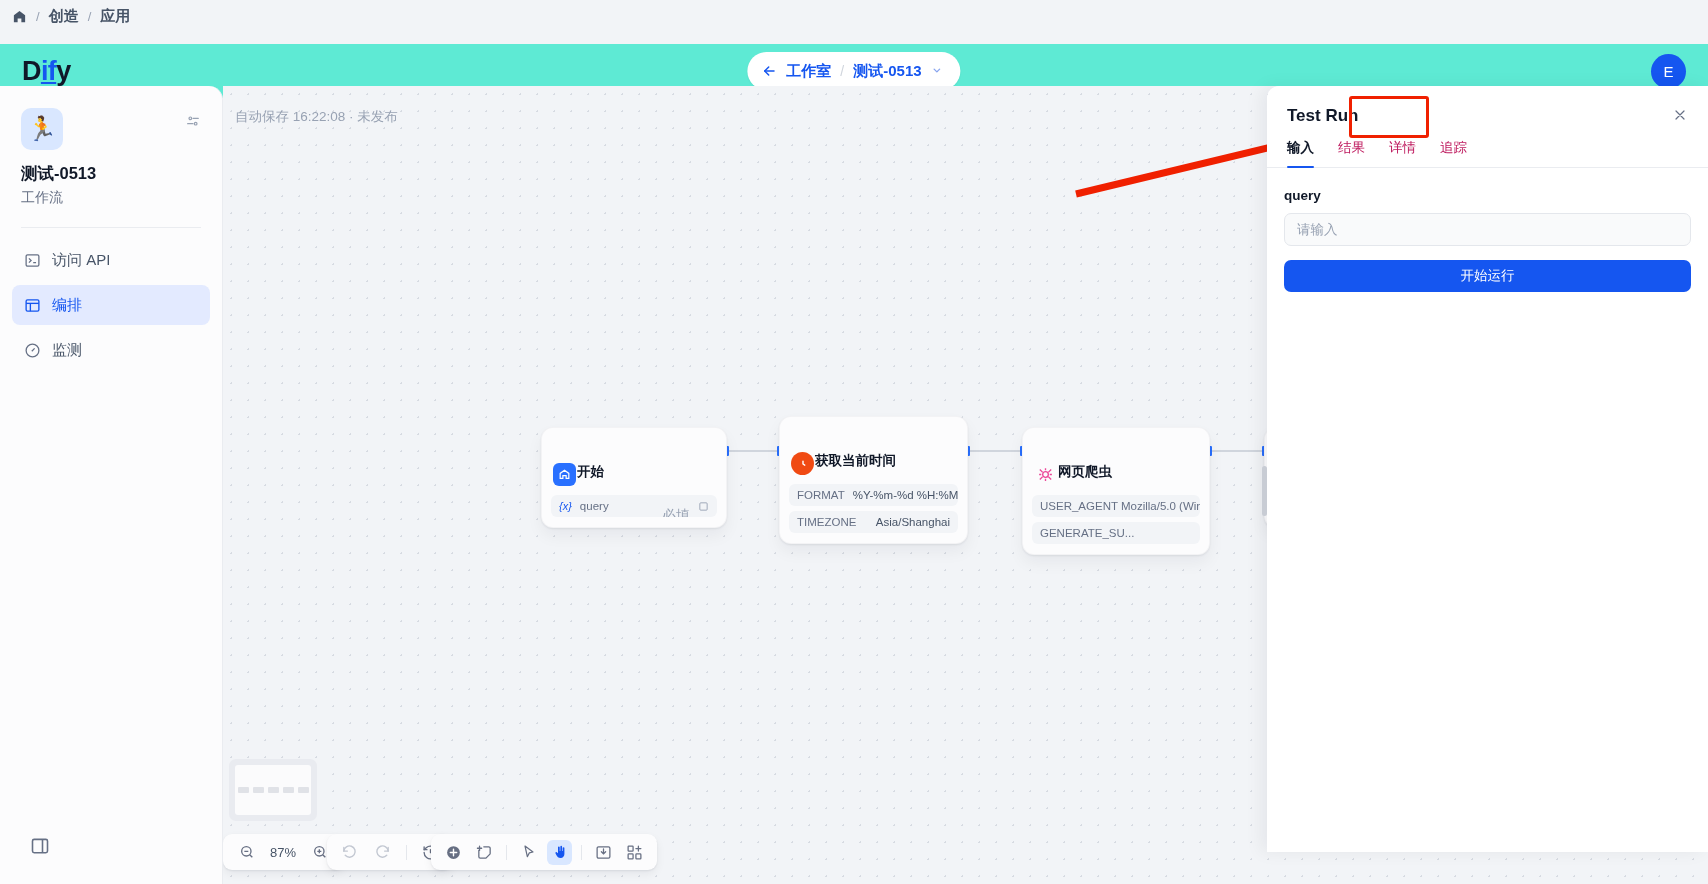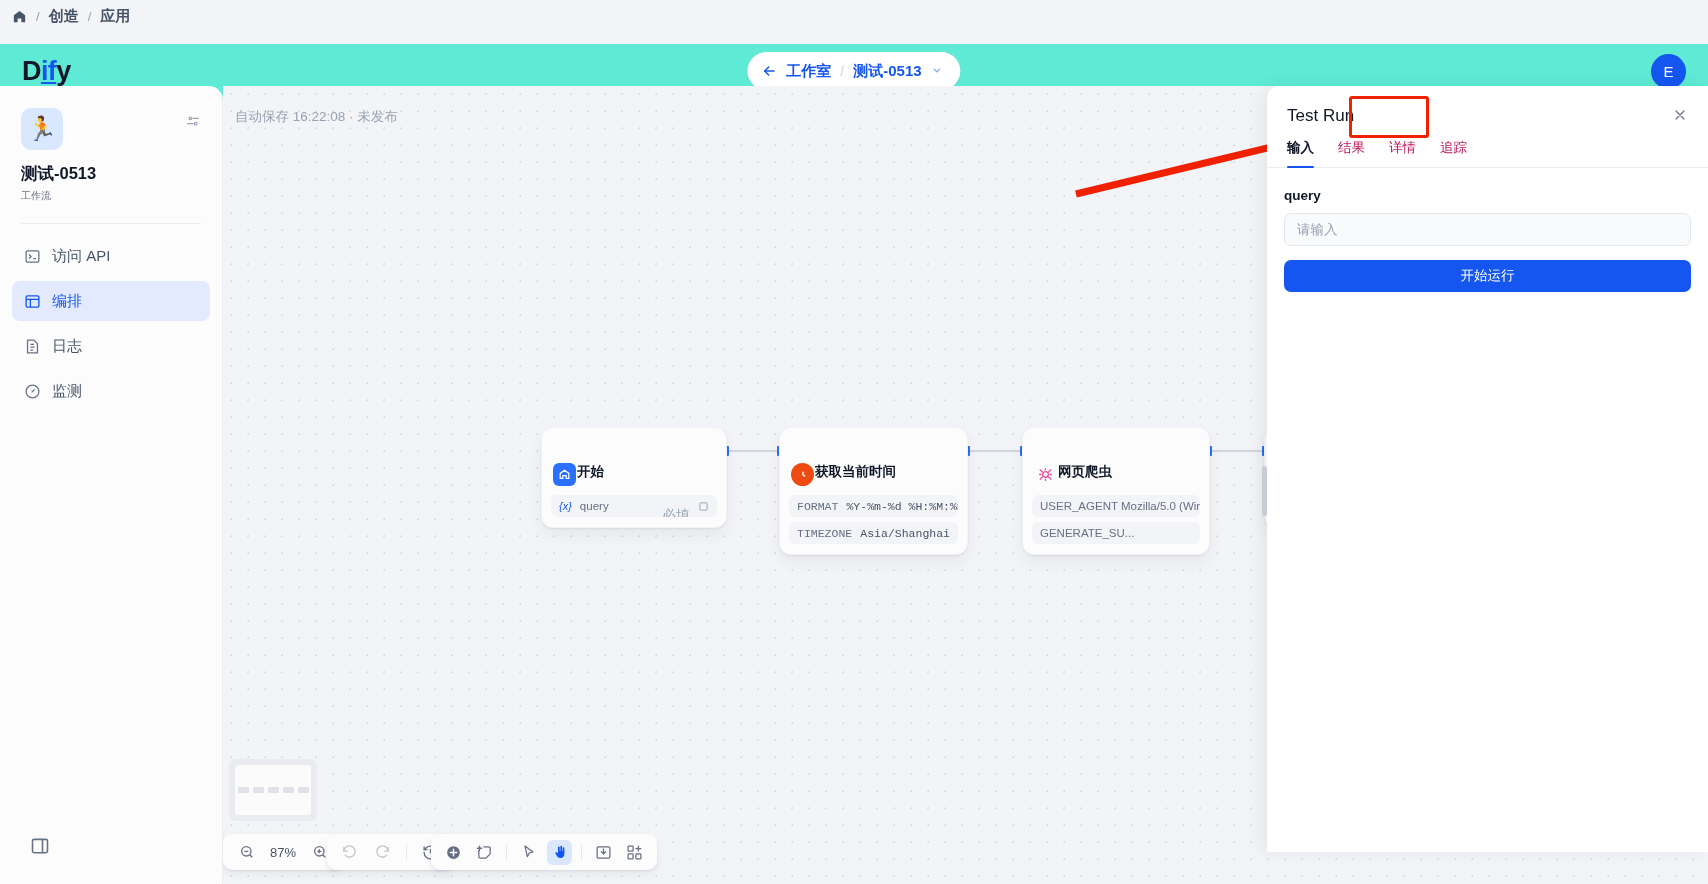--- a/index.html
+++ b/index.html
@@ -81,21 +81,21 @@
     width: 42px; height: 42px; border-radius: 10px;
     background: #d9e7ff;
     display: flex; align-items: center; justify-content: center;
     font-size: 24px; line-height: 1;
   }
   .kebab {
     position: absolute; right: 21px; top: 27px;
     color: #98a2b3; cursor: pointer;
   }
   .app-name { margin-top: 13px; font-size: 16.5px; font-weight: bold; color: #101828; }
-  .app-type { margin-top: 4px; font-size: 10px; color: #667085; }
+  .app-type { margin-top: 4px; font-size: 14px; color: #667085; }
   .side-divider { margin: 20px 21px 0 21px; border-top: 1px solid #eaecf0; }
 
   .nav { padding: 12px 12px 0 12px; }
   .nav-item {
     display: flex; align-items: center; gap: 11px;
     height: 40px; padding: 0 12px; margin-bottom: 5px;
     border-radius: 8px; cursor: pointer;
     font-size: 15px; color: #475467;
   }
   .nav-item .ico { display: flex; width: 17px; height: 17px; color: #667085; }
@@ -249,21 +249,21 @@
     width: 441px; height: 766px;
     background: #ffffff;
     border-top-left-radius: 12px;
     box-shadow: -6px 0 18px rgba(16,24,40,.06);
     z-index: 28;
   }
   .panel-head {
     display: flex; align-items: center;
     padding: 20px 20px 0 20px;
   }
-  .panel-title { font-size: 17px; font-weight: normal; color: #101828; }
+  .panel-title { font-size: 17px; font-weight: bold; color: #101828; }
   .panel-close { margin-left: auto; color: #667085; font-size: 17px; cursor: pointer; line-height: 1; }
   .panel-tabs {
     display: flex; gap: 24px; padding: 0 20px;
     margin-top: 13px; border-bottom: 1px solid #eaecf0;
   }
   .ptab {
     font-size: 13.5px; color: #be185d; padding-bottom: 10px;
     cursor: pointer; position: relative;
   }
   .ptab.active { color: #101828; font-weight: bold; }
@@ -369,31 +369,20 @@
                 <rect x="3" y="4" width="18" height="16" rx="2"></rect>
                 <path d="M3 9h18"></path>
                 <path d="M9 9v11"></path>
               </svg>
           </span>
           <span>编排</span>
         </div>
         <div class="nav-item">
           <span class="ico">
             <svg width="17" height="17" viewBox="0 0 24 24" fill="none" stroke="currentColor" stroke-width="1.8">
-                <path d="M5 3h9l5 5v13H5z"></path>
-                <path d="M9 9h5"></path>
-                <path d="M9 13h6"></path>
-                <path d="M9 17h4"></path>
-              </svg>
-          </span>
-          <span>日志</span>
-        </div>
-        <div class="nav-item">
-          <span class="ico">
-            <svg width="17" height="17" viewBox="0 0 24 24" fill="none" stroke="currentColor" stroke-width="1.8">
                 <circle cx="12" cy="12" r="9"></circle>
                 <path d="m15 9-4 4"></path>
               </svg>
           </span>
           <span>监测</span>
         </div>
       </div>
 
       <div class="side-collapse">
         <svg width="20" height="20" viewBox="0 0 24 24" fill="none" stroke="currentColor" stroke-width="1.9">
@@ -426,21 +415,21 @@
             <span class="badge-req">必填</span>
             <span style="color:#98a2b3;display:flex;">
               <svg width="11" height="11" viewBox="0 0 24 24" fill="none" stroke="currentColor" stroke-width="2">
                   <rect x="4" y="4" width="16" height="16" rx="2"></rect>
                 </svg>
             </span>
           </div>
         </div>
       </div>
 
-      <div class="node" style="left:556px; top:341px; width:189px;font-family:Liberation Mono, monospace;">
+      <div class="node" style="left:556px; top:330px; width:189px;">
         <div class="node-head">
           <span class="node-badge" style="background:#f04a13; border-radius:50%;">
             <svg width="14" height="14" viewBox="0 0 24 24" fill="none" stroke="#fff" stroke-width="2.4" stroke-linecap="round">
                 <path d="M12 7v5l3 2"></path>
               </svg>
           </span>
           <span class="node-title">获取当前时间</span>
         </div>
         <div class="node-rows">
           <div class="node-row">

